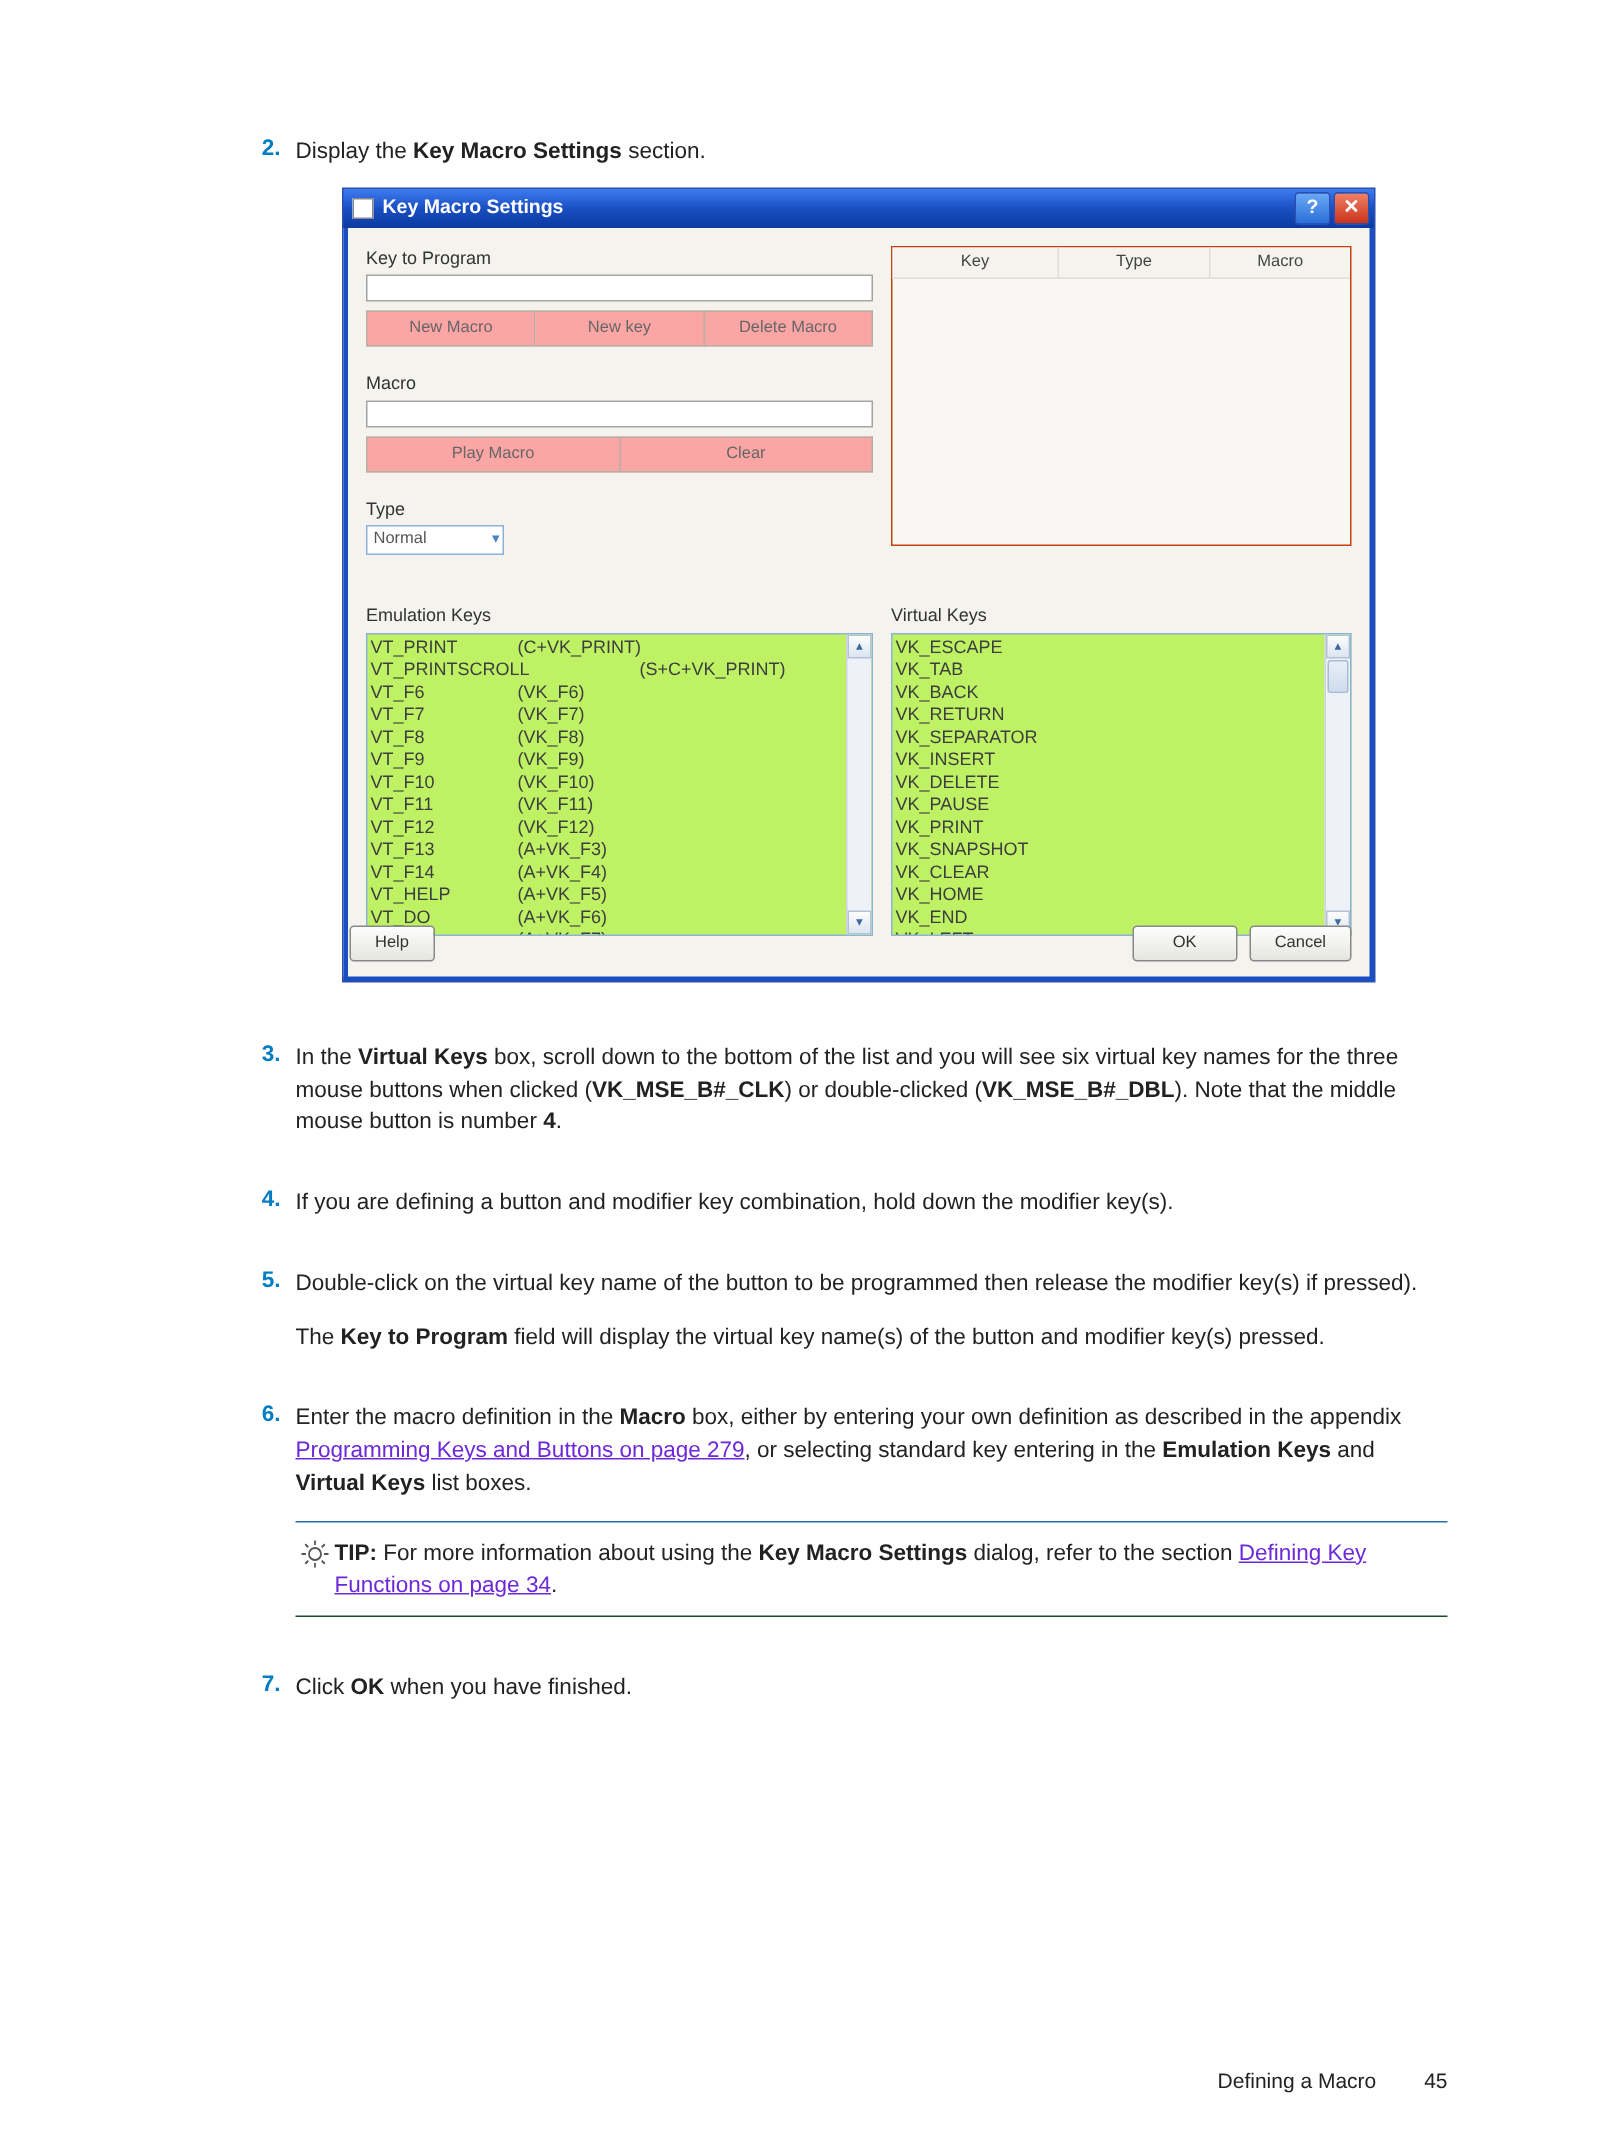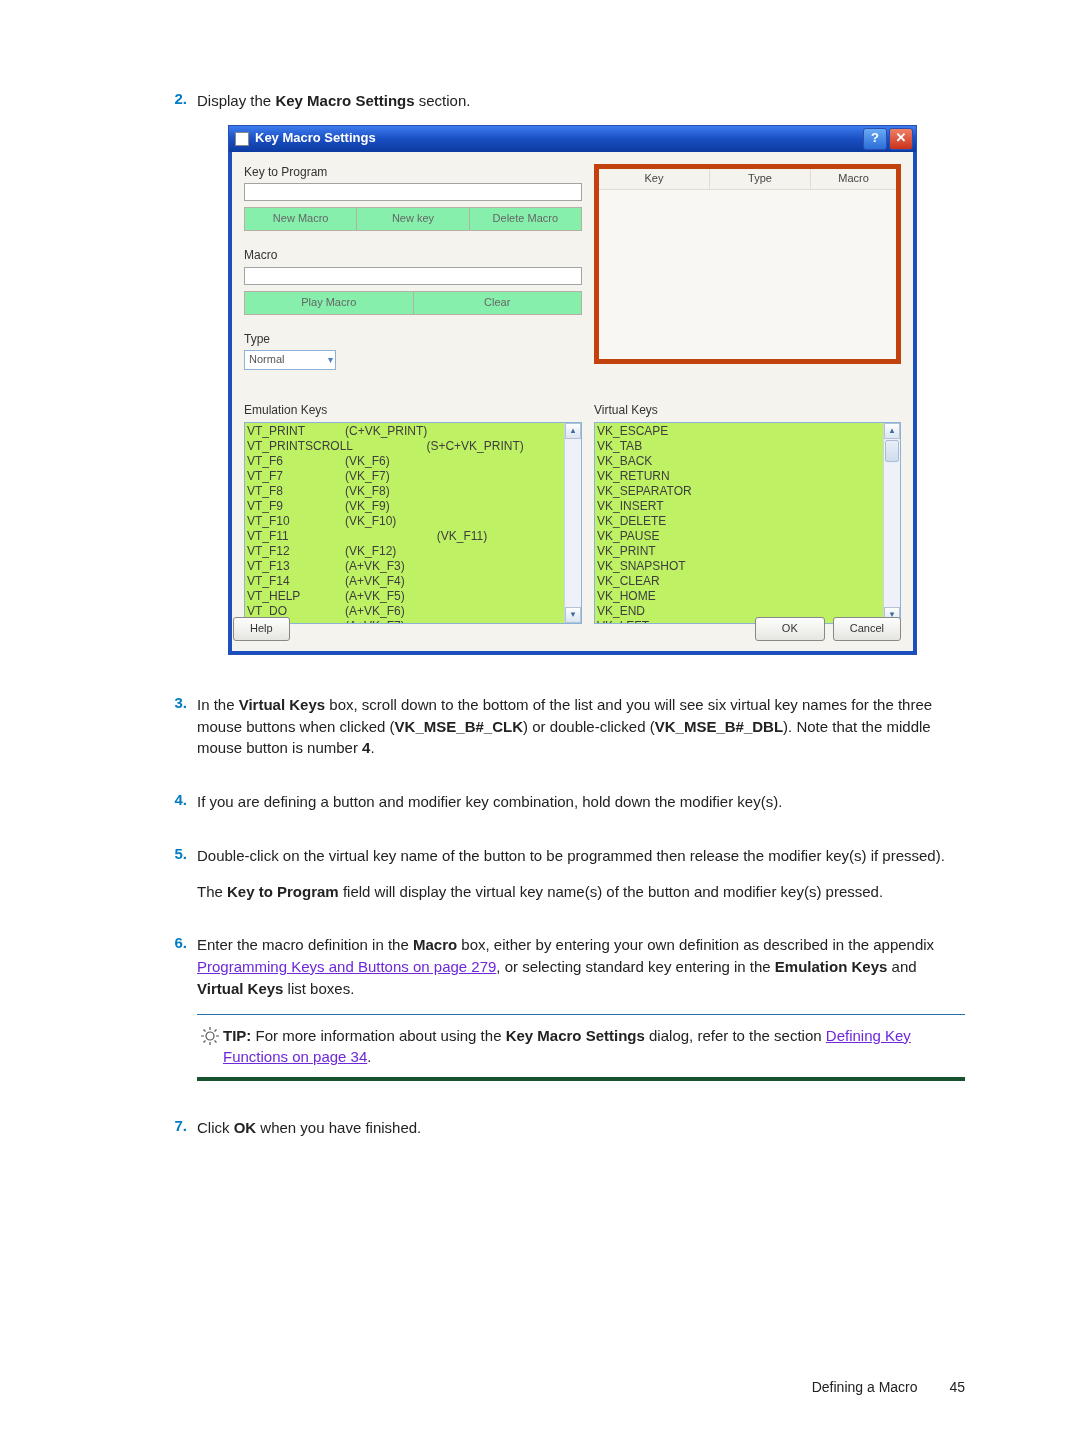--- a/index.html
+++ b/index.html
@@ -5,53 +5,53 @@
   html,body{margin:0;padding:0;background:#fff;font-family:Arial,Helvetica,sans-serif;color:#222;}
   .page{width:1080px;height:1437px;box-sizing:border-box;padding:90px 115px 0 155px;position:relative;}
   .ol{list-style:none;padding:0;margin:0;}
   .li{display:flex;margin-bottom:18px;}
   .num{color:#007cc3;font-weight:bold;width:32px;flex:0 0 32px;text-align:right;padding-right:10px;font-size:15px;}
   .content{flex:1;font-size:15px;line-height:1.45;}
   .content p{margin:0 0 14px 0;}
   b{font-weight:bold;}
   a.ref{color:#6d28d9;text-decoration:underline;}
   
-  .tip{border-top:1px solid #256fa8;border-bottom:4px solid #14532d;padding:10px 0 10px 0;margin:6px 0 18px 0;display:flex;}
+  .tip{border-top:1px solid #256fa8;border-bottom:1px solid #14532d;padding:10px 0 10px 0;margin:6px 0 18px 0;display:flex;}
   .tip-icon{flex:0 0 26px;font-size:18px;color:#555;display:flex;align-items:flex-start;justify-content:center;padding-top:1px;}
   .tip-body{flex:1;font-size:15px;line-height:1.4;}
   
   .dialog{width:687px;height:528px;margin:8px 0 22px 32px;box-shadow:0 0 0 1px #2a4fb0;font-family:Tahoma,Arial,sans-serif;}
   .titlebar{height:26px;background:linear-gradient(to bottom,#3d7cf0 0%,#1a4fc2 50%,#0b3aa0 100%);display:flex;align-items:center;padding:0 3px 0 6px;}
   .tb-icon{width:14px;height:14px;background:#fff;margin-right:6px;display:inline-block;box-shadow:inset 0 0 0 1px #888;}
   .tb-title{color:#fff;font-weight:bold;font-size:13px;flex:1;}
   .tb-btn{width:22px;height:20px;margin-left:2px;background:linear-gradient(#fefefe,#d0d8ec);border:1px solid #2a4fb0;border-radius:3px;display:flex;align-items:center;justify-content:center;font-size:13px;font-weight:bold;color:#fff;}
   .tb-help{background:linear-gradient(#6aa9f4,#2a6ed8);}
   .tb-close{background:linear-gradient(#f08067,#c8321a);}
   .dlg-body{background:#f4f3ee;height:502px;box-sizing:border-box;padding:12px 12px 10px 12px;position:relative;border-left:3px solid #1a4fc2;border-right:3px solid #1a4fc2;border-bottom:3px solid #1a4fc2;}
   .cols{display:flex;gap:12px;height:460px;}
   .left{flex:0 0 338px;display:flex;flex-direction:column;}
   .right{flex:1;display:flex;flex-direction:column;}
   .lbl{font-size:12px;color:#333;margin-bottom:2px;}
   .txt{width:100%;height:18px;border:1px solid #a3a3a3;background:#fff;box-sizing:border-box;}
   .btnrow{display:flex;margin-top:6px;margin-bottom:16px;}
-  .wbtn{flex:1;height:22px;border:1px solid #b5b0a3;background:#86efac;font-size:11px;color:#666;display:flex;align-items:center;justify-content:center;}
+  .wbtn{flex:1;height:22px;border:1px solid #b5b0a3;background:#fca5a5;font-size:11px;color:#666;display:flex;align-items:center;justify-content:center;}
   .wbtn+ .wbtn{border-left:none;}
   .sel{width:92px;height:20px;border:1px solid #8cb2d8;background:#fff;font-size:11px;color:#555;display:flex;align-items:center;justify-content:space-between;padding:0 2px 0 4px;box-sizing:border-box;}
   .sel .chev{color:#4b7fc0;font-size:10px;}
   .spacer{flex:1;}
   .listbox{border:1px solid #8cb2d8;background:#bef264;height:200px;overflow:hidden;position:relative;font-size:12px;color:#3e3e3e;}
   .listrows{padding:1px 2px;line-height:15px;font-family:Tahoma,Arial,sans-serif;}
   .lrow{display:flex;}
   .c1{flex:0 0 98px;}
   .c2{flex:1;}
   .scroll{position:absolute;right:0;top:0;bottom:0;width:16px;background:#eef2f8;border-left:1px solid #cbd4e0;}
   .scroll .sbtn{height:16px;background:linear-gradient(#fdfdfd,#dbe5f1);border:1px solid #b3c2d6;box-sizing:border-box;font-size:9px;color:#3b6aa0;display:flex;align-items:center;justify-content:center;}
   .scroll .thumb{position:absolute;left:1px;right:1px;background:linear-gradient(#e8eff8,#cfdced);border:1px solid #a9bcd4;border-radius:2px;}
   
-  .grid{border:5px solid #c2410c;background:#f8f7f3;height:200px;box-sizing:border-box;margin-bottom:16px;}
+  .grid{border:1px solid #c2410c;background:#f8f7f3;height:200px;box-sizing:border-box;margin-bottom:16px;}
   .ghead{display:flex;height:20px;background:#f4f3ee;border-bottom:1px solid #e0ddd2;}
   .ghead div{border-right:1px solid #e0ddd2;font-size:11px;color:#444;display:flex;align-items:center;justify-content:center;}
   .g1{flex:0 0 110px;} .g2{flex:0 0 100px;} .g3{flex:1;border-right:none!important;}
   
   .bottom{position:absolute;left:1px;right:12px;bottom:10px;display:flex;justify-content:space-between;}
   .pbtn{height:22px;padding:0 16px;border:1px solid #888;border-radius:3px;background:linear-gradient(#fdfdfd,#e6e6e0);font-size:11px;color:#333;display:flex;align-items:center;justify-content:center;}
   .pbtn.ok{padding:0 26px;}
   .bgrp{display:flex;gap:8px;}
   
   .footer{position:absolute;bottom:42px;right:115px;font-size:14px;color:#222;}
@@ -124,21 +124,21 @@
                       <div class="lrow">
                         <span class="c1">VT_F9</span>
                         <span class="c2" style="white-space: pre;">(VK_F9)</span>
                       </div>
                       <div class="lrow">
                         <span class="c1">VT_F10</span>
                         <span class="c2" style="white-space: pre;">(VK_F10)</span>
                       </div>
                       <div class="lrow">
                         <span class="c1">VT_F11</span>
-                        <span class="c2" style="white-space: pre; text-align: center;">(VK_F11)</span>
+                        <span class="c2" style="white-space: pre;">(VK_F11)</span>
                       </div>
                       <div class="lrow">
                         <span class="c1">VT_F12</span>
                         <span class="c2" style="white-space: pre;">(VK_F12)</span>
                       </div>
                       <div class="lrow">
                         <span class="c1">VT_F13</span>
                         <span class="c2" style="white-space: pre;">(A+VK_F3)</span>
                       </div>
                       <div class="lrow">

